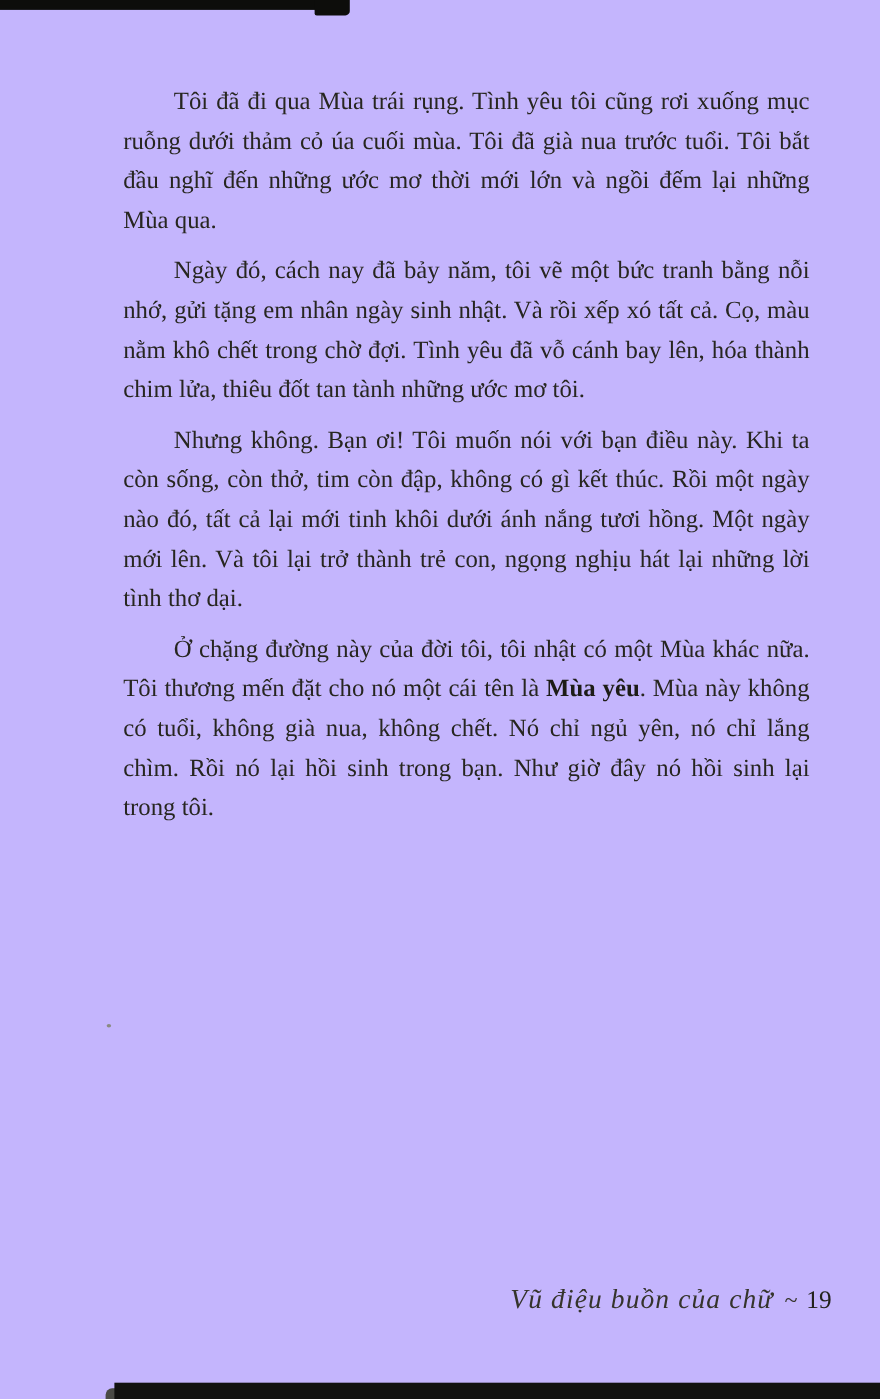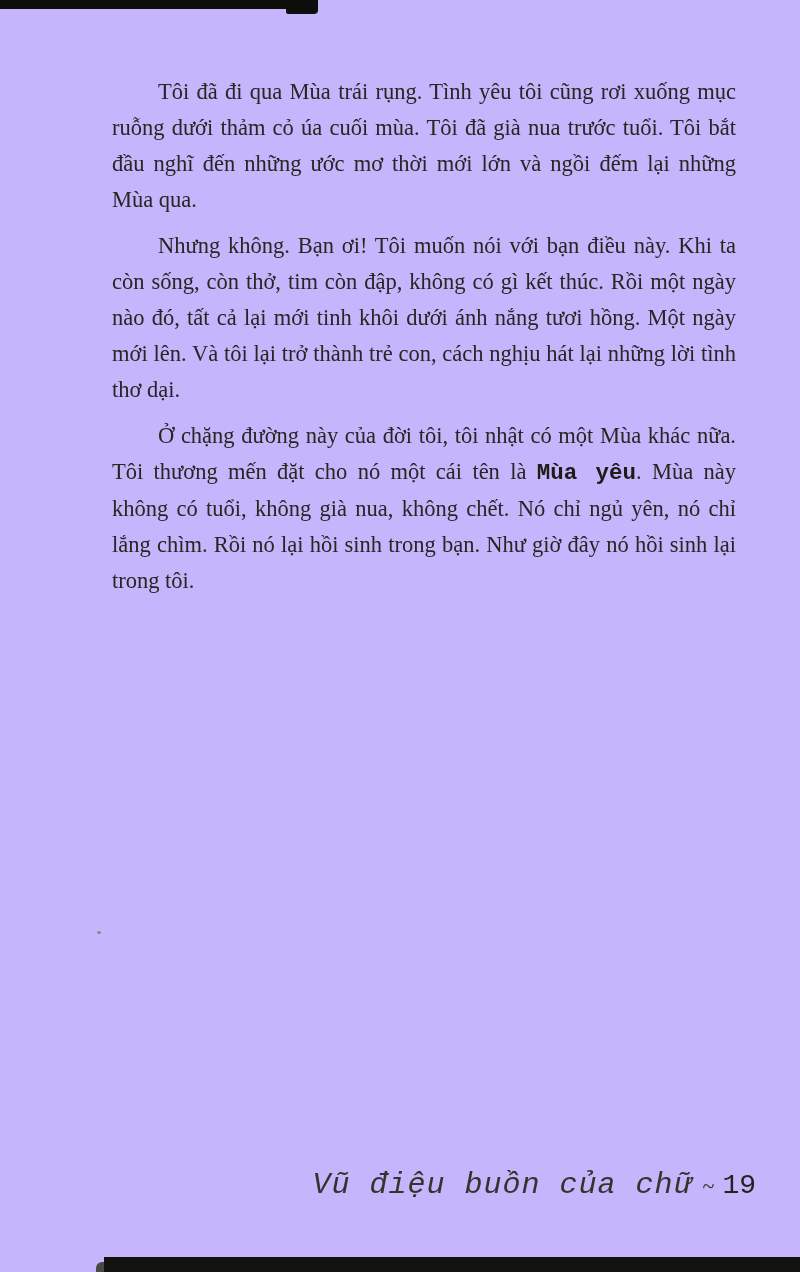--- a/index.html
+++ b/index.html
@@ -57,59 +57,58 @@
     line-height: 36px;
     text-align: justify;
   }
   .page-text p {
     margin: 0 0 10px 0;
     text-indent: 46px;
   }
   .page-text strong {
     font-weight: bold;
     color: #1d1c17;
-    font-family: Liberation Mono, monospace;
   }
   
   .footer {
     position: absolute;
     top: 1168px;
     right: 60px;
     white-space: nowrap;
     color: #2a2923;
   }
   .footer-title {
-    font-family: Liberation Mono, monospace;
+    font-family: Liberation Serif, serif;
     font-style: italic;
-    font-size: 30px;
+    font-size: 25px;
     letter-spacing: 1px;
     color: #35342c;
   }
   .footer-sep {
     font-size: 22px;
     margin: 0 8px 0 10px;
     color: #35342c;
   }
   .footer-page {
-    font-size: 28px;
+    font-size: 23px;
     color: #23221c;
-    font-family: Liberation Mono, monospace;
   }
 </style>
 </head>
 <body>
 
 <div class="scan">
 
   <div class="edge-top-a"></div>
   <div class="edge-top-b"></div>
 
   <div class="page-text">
     <p>Tôi đã đi qua Mùa trái rụng. Tình yêu tôi cũng rơi xuống mục ruỗng dưới thảm cỏ úa cuối mùa. Tôi đã già nua trước tuổi. Tôi bắt đầu nghĩ đến những ước mơ thời mới lớn và ngồi đếm lại những Mùa qua.</p>
-    <p>Nhưng không. Bạn ơi! Tôi muốn nói với bạn điều này. Khi ta còn sống, còn thở, tim còn đập, không có gì kết thúc. Rồi một ngày nào đó, tất cả lại mới tinh khôi dưới ánh nắng tươi hồng. Một ngày mới lên. Và tôi lại trở thành trẻ con, cách nghịu hát lại những lời tình thơ dại.</p>
+    <p>Ngày đó, cách nay đã bảy năm, tôi vẽ một bức tranh bằng nỗi nhớ, gửi tặng em nhân ngày sinh nhật. Và rồi xếp xó tất cả. Cọ, màu nằm khô chết trong chờ đợi. Tình yêu đã vỗ cánh bay lên, hóa thành chim lửa, thiêu đốt tan tành những ước mơ tôi.</p>
+    <p>Nhưng không. Bạn ơi! Tôi muốn nói với bạn điều này. Khi ta còn sống, còn thở, tim còn đập, không có gì kết thúc. Rồi một ngày nào đó, tất cả lại mới tinh khôi dưới ánh nắng tươi hồng. Một ngày mới lên. Và tôi lại trở thành trẻ con, ngọng nghịu hát lại những lời tình thơ dại.</p>
     <p><span>Ở chặng đường này của đời tôi, tôi nhật có một Mùa khác nữa. Tôi thương mến đặt cho nó một cái tên là </span><strong>Mùa yêu</strong><span>. Mùa này không có tuổi, không già nua, không chết. Nó chỉ ngủ yên, nó chỉ lắng chìm. Rồi nó lại hồi sinh trong bạn. Như giờ đây nó hồi sinh lại trong tôi.</span></p>
   </div>
 
   <div class="footer">
     <span class="footer-title">Vũ điệu buồn của chữ</span><span class="footer-sep">~</span><span class="footer-page">19</span>
   </div>
 
   <div class="speck"></div>
   <div class="edge-bottom-fade"></div>
   <div class="edge-bottom"></div>

